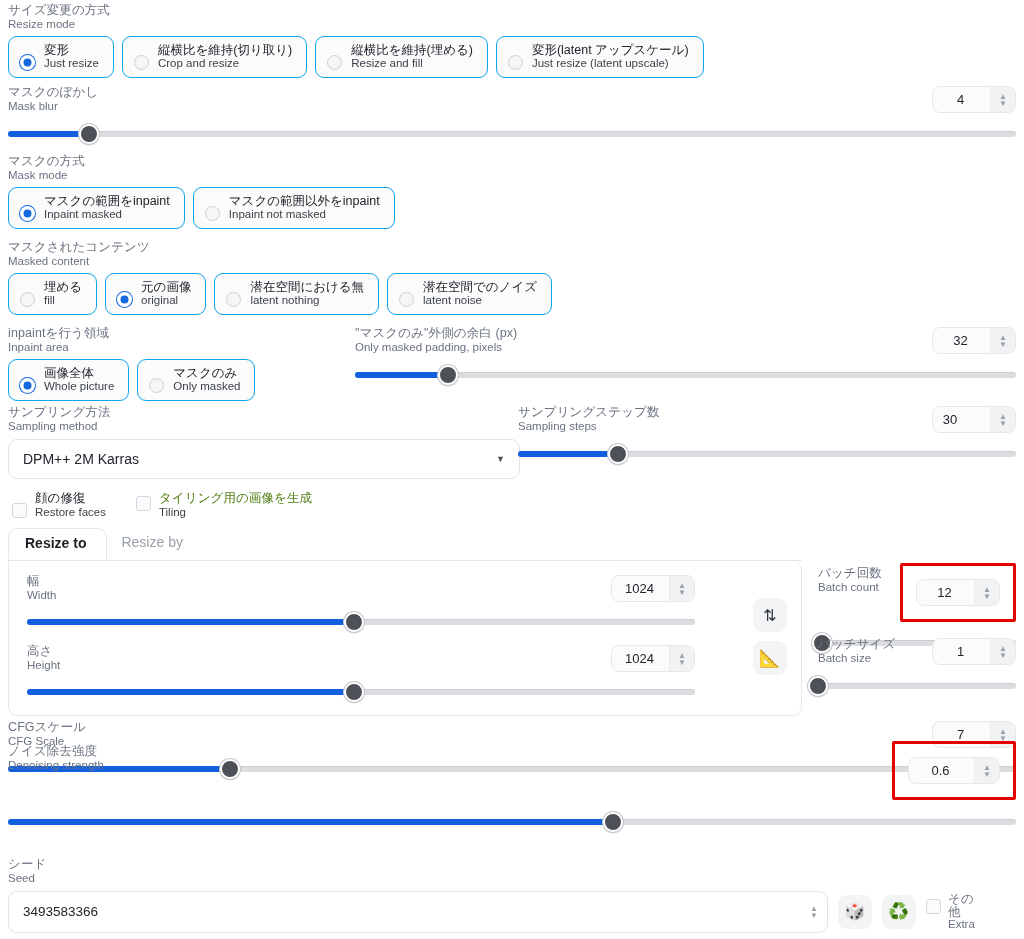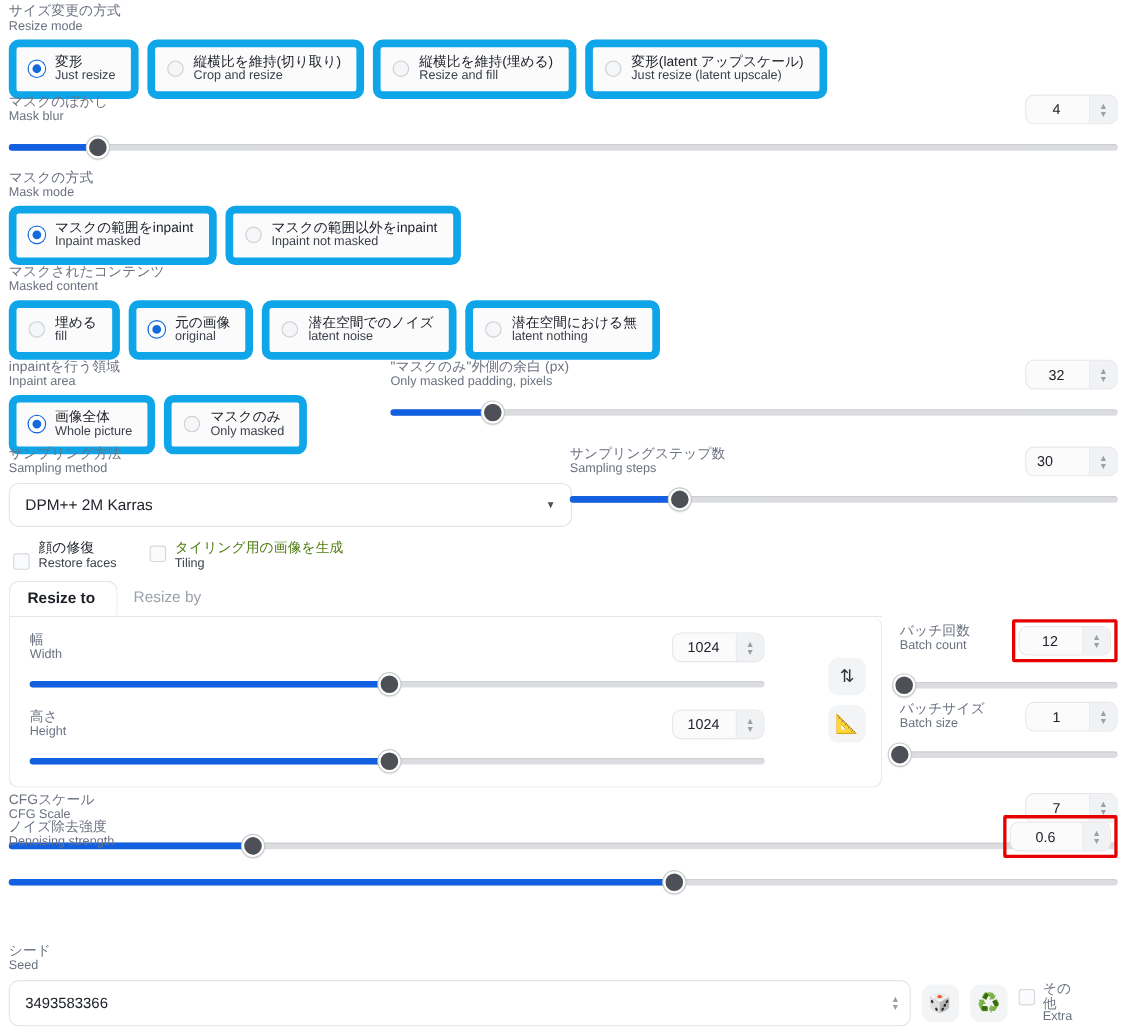--- a/index.html
+++ b/index.html
@@ -14,23 +14,23 @@
   .page { position: relative; width: 1024px; height: 939px; padding: 0 8px; }
 
   
   .lbl { line-height: 1.08; }
   .lbl .ja { font-size: 12.5px; color: #6b7280; display: block; letter-spacing: .1px; }
   .lbl .en { font-size: 11.5px; color: #6b7280; display: block; }
 
   
   .radio-row { display: flex; gap: 8px; margin-top: 6px; }
   .pill {
-    display: flex; align-items: center; gap: 9px;
+    display: flex; align-items: flex-end; gap: 9px;
     background: #fbfbfc;
-    border: 7px solid #0ea5e9;
+    border: 1px solid #0ea5e9;
     border-radius: 9px;
     padding: 7px 14px 7px 11px;
     min-height: 38px;
     cursor: pointer;
   }
   .radio {
     width: 15px; height: 15px; border-radius: 50%;
     border: 1px solid #ccd0d7; background: #f5f6f8;
     flex: 0 0 auto; position: relative;
   }
@@ -53,21 +53,21 @@
     display: flex; align-items: center; justify-content: flex-end;
     background: #fbfbfc; border: 1px solid #e6e7eb; border-radius: 8px;
     height: 27px; overflow: hidden;
   }
   .numbox .val { flex: 1; text-align: center; font-size: 13px; color: #20242b; padding-right: 2px; }
   .numbox .spin {
     width: 25px; height: 100%; background: #f1f2f4; border-left: 1px solid #ebecef;
     display: flex; flex-direction: column; align-items: center; justify-content: center;
     color: #9aa0a8; font-size: 8px; line-height: 7px; flex: 0 0 25px;
   }
-  .redbox { border: 3px solid #e60000; padding: 3px; border-radius: 2px; }
+  .redbox { border: 3px solid #e60000; padding: 13px; border-radius: 2px; }
 
   
   .cb { width: 15px; height: 15px; border-radius: 3px; border: 1px solid #d5d7dc; background: #fafbfc; flex: 0 0 auto; }
 
   
   .dropdown {
     display: flex; align-items: center; justify-content: space-between;
     background: #fff; border: 1px solid #e3e4e8; border-radius: 9px;
     height: 40px; padding: 0 14px; font-size: 14px; color: #20242b;
   }
@@ -194,29 +194,29 @@
       <div class="pill">
         <span class="radio on"></span>
         <span class="txt">
           <span class="ja">元の画像</span>
           <span class="en">original</span>
         </span>
       </div>
       <div class="pill">
         <span class="radio"></span>
         <span class="txt">
+          <span class="ja">潜在空間における無</span>
+          <span class="en">latent nothing</span>
+        </span>
+      </div>
+      <div class="pill">
+        <span class="radio"></span>
+        <span class="txt">
           <span class="ja">潜在空間でのノイズ</span>
           <span class="en">latent noise</span>
-        </span>
-      </div>
-      <div class="pill">
-        <span class="radio"></span>
-        <span class="txt">
-          <span class="ja">潜在空間における無</span>
-          <span class="en">latent nothing</span>
         </span>
       </div>
     </div>
   </div>
 
   <div style="position:absolute; left:8px; top:327px;">
     <div class="lbl">
       <span class="ja">inpaintを行う領域</span>
       <span class="en">Inpaint area</span>
     </div>

